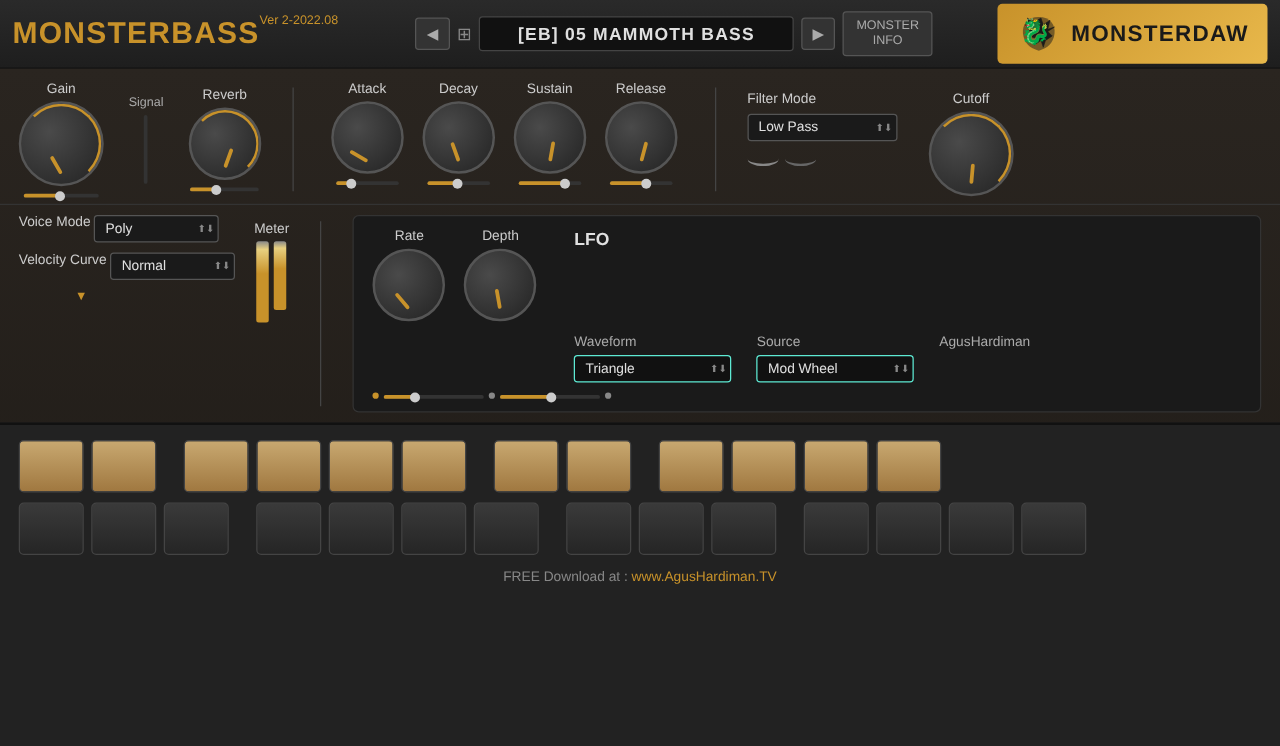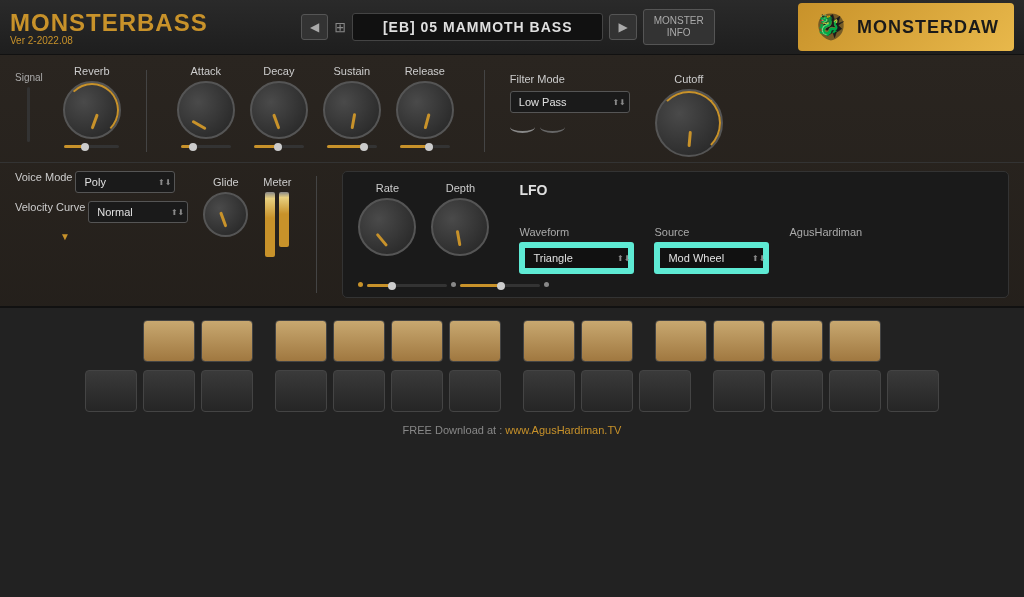--- a/index.html
+++ b/index.html
@@ -24,21 +24,20 @@
       display: flex;
       align-items: center;
       background: linear-gradient(180deg, #2a2a2a 0%, #1e1e1e 100%);
       height: 55px;
       border-bottom: 1px solid #111;
       padding: 0 10px;
     }
 
     .logo {
       display: flex;
-      flex-direction: column;
       margin-right: 20px;
     }
 
     .logo-title {
       font-size: 24px;
       font-weight: 900;
       letter-spacing: 1px;
       color: white;
     }
 
@@ -368,50 +367,50 @@
       color: #e0e0e0;
       font-size: 14px;
       font-weight: bold;
       margin-bottom: 20px;
     }
 
     .lfo-select-group {
       display: flex;
       flex-direction: column;
       gap: 4px;
+      margin-top: 41px;
     }
 
     .lfo-select-label {
       color: #aaa;
       font-size: 11px;
     }
 
     .lfo-select {
       background: #111;
       color: #e0e0e0;
-      border: 6px solid #5eead4;
+      border: 1px solid #5eead4;
       padding: 4px 8px;
       font-size: 11px;
       border-radius: 3px;
-      width: 115px;
+      width: 126px;
       appearance: none;
       -webkit-appearance: none;
       cursor: pointer;
     }
 
     
     .pads-section {
       background: #222;
       padding: 12px 15px;
       display: flex;
       flex-direction: column;
       gap: 8px;
       border-top: 2px solid #111;
       flex: 1;
-      align-items: center;
     }
 
     .pads-row {
       display: flex;
       gap: 6px;
       flex-wrap: wrap;
     }
 
     .pad {
       width: 52px;
@@ -531,20 +530,30 @@
       </svg>
       <div class="monster-daw-text">MONSTERDAW</div>
     </div>
   </div>
 
   <div class="main-area">
 
     <div class="top-controls">
 
       <div class="left-controls">
+        <div class="knob-group">
+          <div class="knob-label">Gain</div>
+          <div class="knob knob-large knob-gain">
+            <div class="knob-ring"></div>
+          </div>
+          <div class="slider-track" style="width:60px">
+            <div class="slider-fill" style="width:45%"></div>
+            <div class="slider-thumb" style="left:41%"></div>
+          </div>
+        </div>
 
         <div class="signal-section">
           <div class="signal-label">Signal</div>
           <div class="slider-track" style="width:3px; height:55px; margin:0; flex-direction:column">
           </div>
         </div>
 
         <div class="knob-group">
           <div class="knob-label">Reverb</div>
           <div class="knob knob-reverb">
@@ -644,24 +653,20 @@
               <option>Hard</option>
               <option>Fixed</option>
             </select>
           </div>
         </div>
 
         <div style="color:#c8922a; font-size:10px; text-align:center; cursor:pointer; width:100px;">▼</div>
       </div>
 
       <div class="middle-col">
-        <div class="glide-knob-section">
-          <div class="knob-label">Glide</div>
-          <div class="knob knob-small knob-glide"></div>
-        </div>
         <div class="meter-section">
           <div class="meter-label">Meter</div>
           <div class="vertical-meters">
             <div class="v-meter" style="height:65px"></div>
             <div class="v-meter" style="height:55px"></div>
           </div>
         </div>
       </div>
 
       <div class="section-sep"></div>

